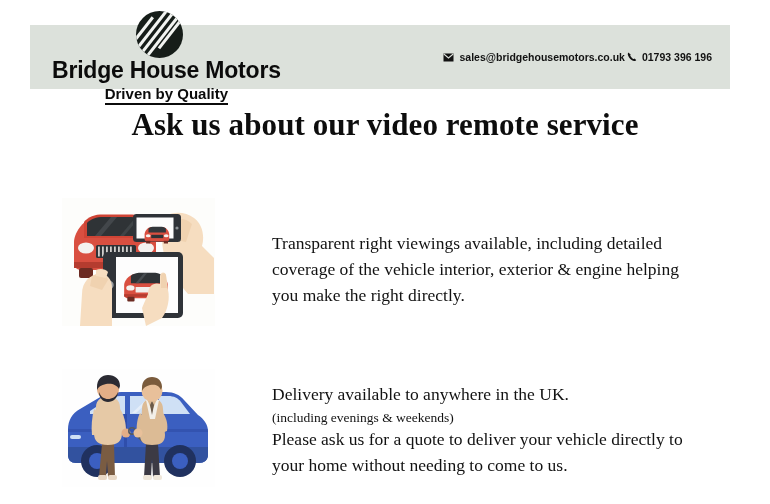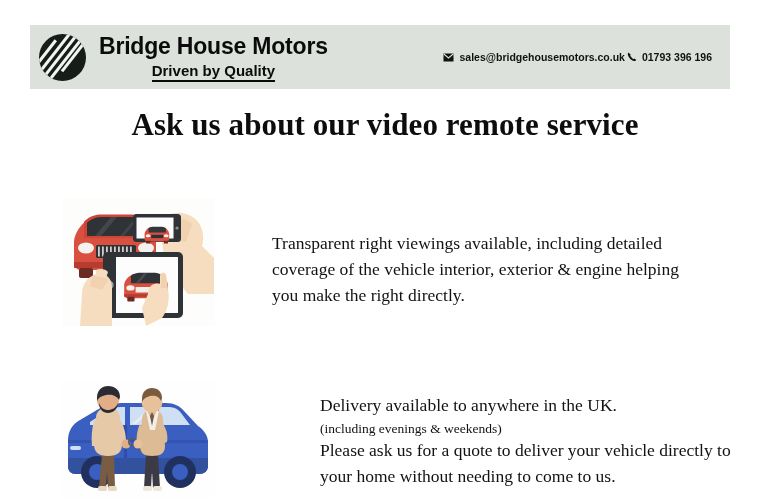--- a/index.html
+++ b/index.html
@@ -24,20 +24,21 @@
     width: 700px;
     height: 64px;
     background: #dce1db;
     display: flex;
     align-items: center;
   }
   .brand-block {
     display: flex;
     align-items: center;
     margin-left: 9px;
+    flex-direction: column;
   }
   .logo-mark {
     width: 47px;
     height: 47px;
     border-radius: 50%;
     background: #161d19;
     position: relative;
     overflow: hidden;
     flex: none;
   }
@@ -117,21 +118,21 @@
     color: #0d0d0d;
   }
 
   
   .row {
     position: absolute;
     display: flex;
     align-items: flex-start;
   }
   .row-one  { left: 62px; top: 198px; }
-  .row-two  { left: 62px; top: 380px; gap: 48px; }
+  .row-two  { left: 62px; top: 369px; }
 
   .figure {
     width: 153px;
     flex: none;
     position: relative;
   }
   .fig-one  { height: 128px; }
   .fig-two  { height: 118px; }
   .figure svg { display: block; width: 100%; height: 100%; }
 

